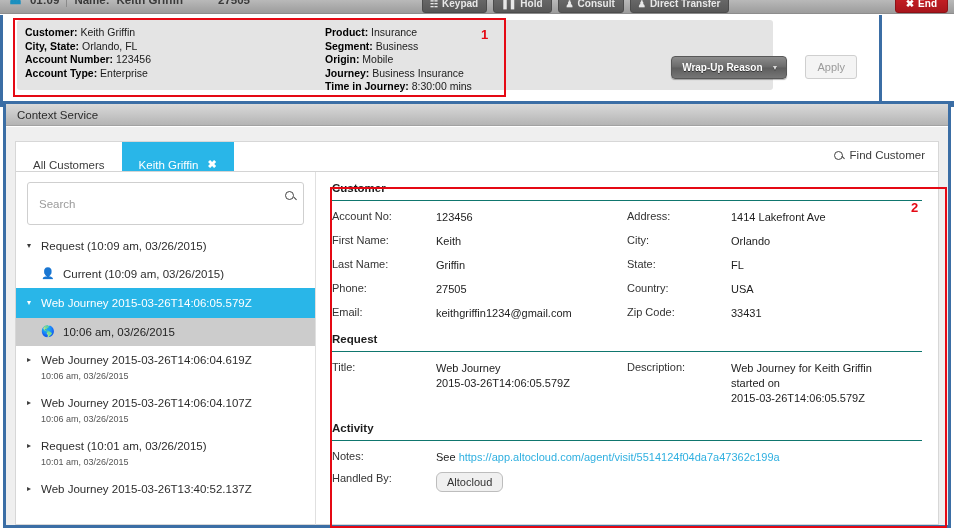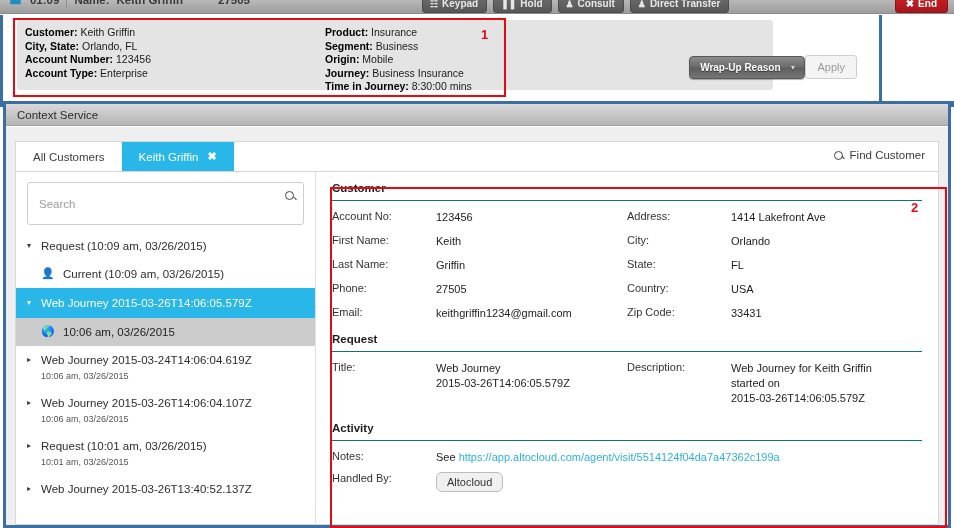--- a/index.html
+++ b/index.html
@@ -61,21 +61,21 @@
   }
   .ctx-cols { position: absolute; left: 22px; top: 11px; display: flex; gap: 0px; }
   .ctx-col { font-size: 10.5px; line-height: 13.6px; color: #1b1b1b; }
   .ctx-col.c1 { width: 300px; }
   .ctx-row { white-space: nowrap; }
   .ctx-row b { font-weight: bold; color: #000; }
   .ctx-row span { font-weight: normal; }
 
   .wrapup-area {
     position: absolute; right: 22px; top: 40px;
-    display: flex; align-items: center; gap: 0;
+    display: flex; align-items: center; gap: 18px;
   }
   .wrapup-btn {
     background: linear-gradient(to bottom, #8c8c8c 0%, #6a6a6a 48%, #5d5d5d 52%, #767676 100%);
     border: 1px solid #585858; border-radius: 4px;
     color: #ffffff; font-size: 10px; font-weight: bold;
     padding: 5px 8px 5px 10px;
     display: flex; align-items: center; gap: 9px;
     text-shadow: 0 1px 0 rgba(0,0,0,.5);
     box-shadow: 0 1px 1px rgba(0,0,0,.3);
   }
@@ -122,21 +122,21 @@
     position: relative; width: 924px; height: 384px;
     background: #ffffff; border: 1px solid #d7d7d7;
   }
 
   
   .tabrow {
     position: relative; height: 30px; border-bottom: 1px solid #d4d4d4;
     display: flex; align-items: stretch;
   }
   .tab {
-    display: flex; align-items: center; padding: 0 17px;
+    display: flex; align-items: flex-end; padding: 0 17px;
     font-size: 11.5px; color: #3c3c3c; cursor: pointer;
   }
   .tab.active {
     background: #29b6e8; color: #ffffff; gap: 9px;
   }
   .tab-close { font-size: 11px; font-weight: bold; color: #ffffff; }
   .findcust {
     position: absolute; right: 13px; top: 7px;
     display: flex; align-items: center; gap: 7px;
     font-size: 11.5px; color: #3c3c3c; cursor: pointer;
@@ -372,21 +372,21 @@
                 <span class="caret"></span>
                 <span class="ico">🌎</span>
                 <span class="tlabel">
                   <span>10:06 am, 03/26/2015</span>
                 </span>
               </div>
 
               <div class="tnode">
                 <span class="caret">▸</span>
                 <span class="tlabel">
-                  <span>Web Journey 2015-03-24T14:06:04.619Z</span>
+                  <span>Web Journey 2015-03-26T14:06:04.619Z</span>
                   <span class="tsub" style="display:block">10:06 am, 03/26/2015</span>
                 </span>
               </div>
 
               <div class="tnode">
                 <span class="caret">▸</span>
                 <span class="tlabel">
                   <span>Web Journey 2015-03-26T14:06:04.107Z</span>
                   <span class="tsub" style="display:block">10:06 am, 03/26/2015</span>
                 </span>

